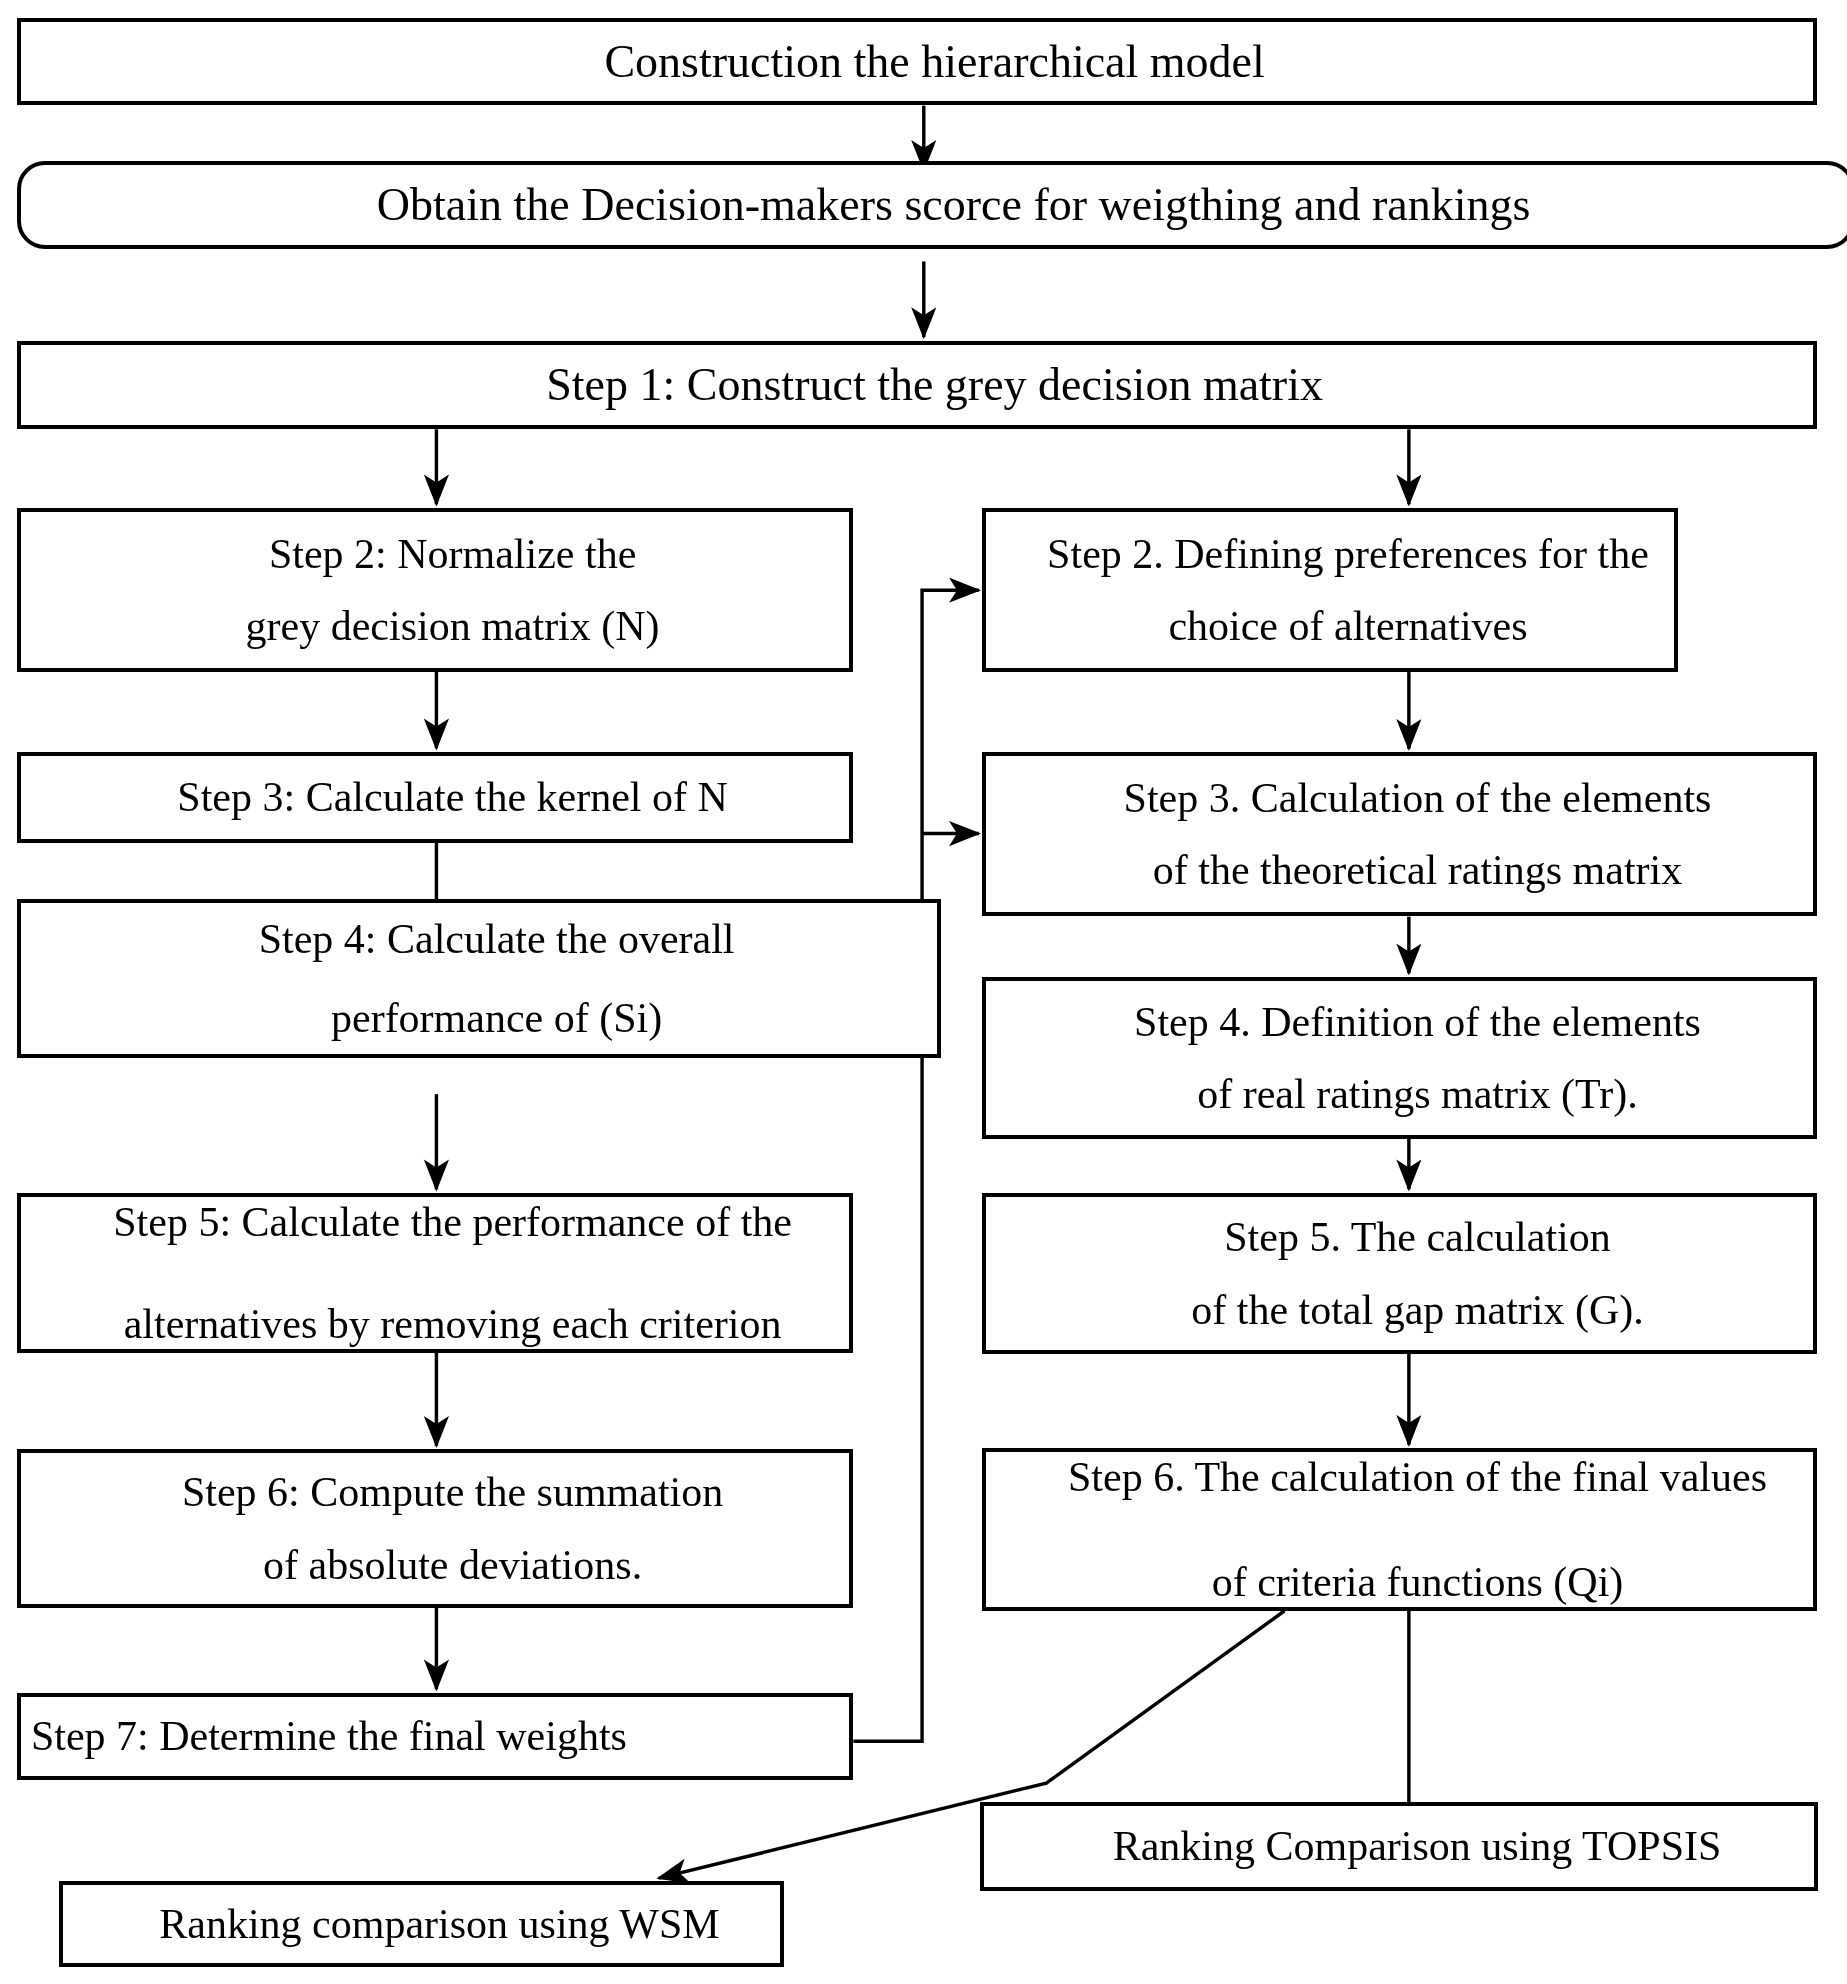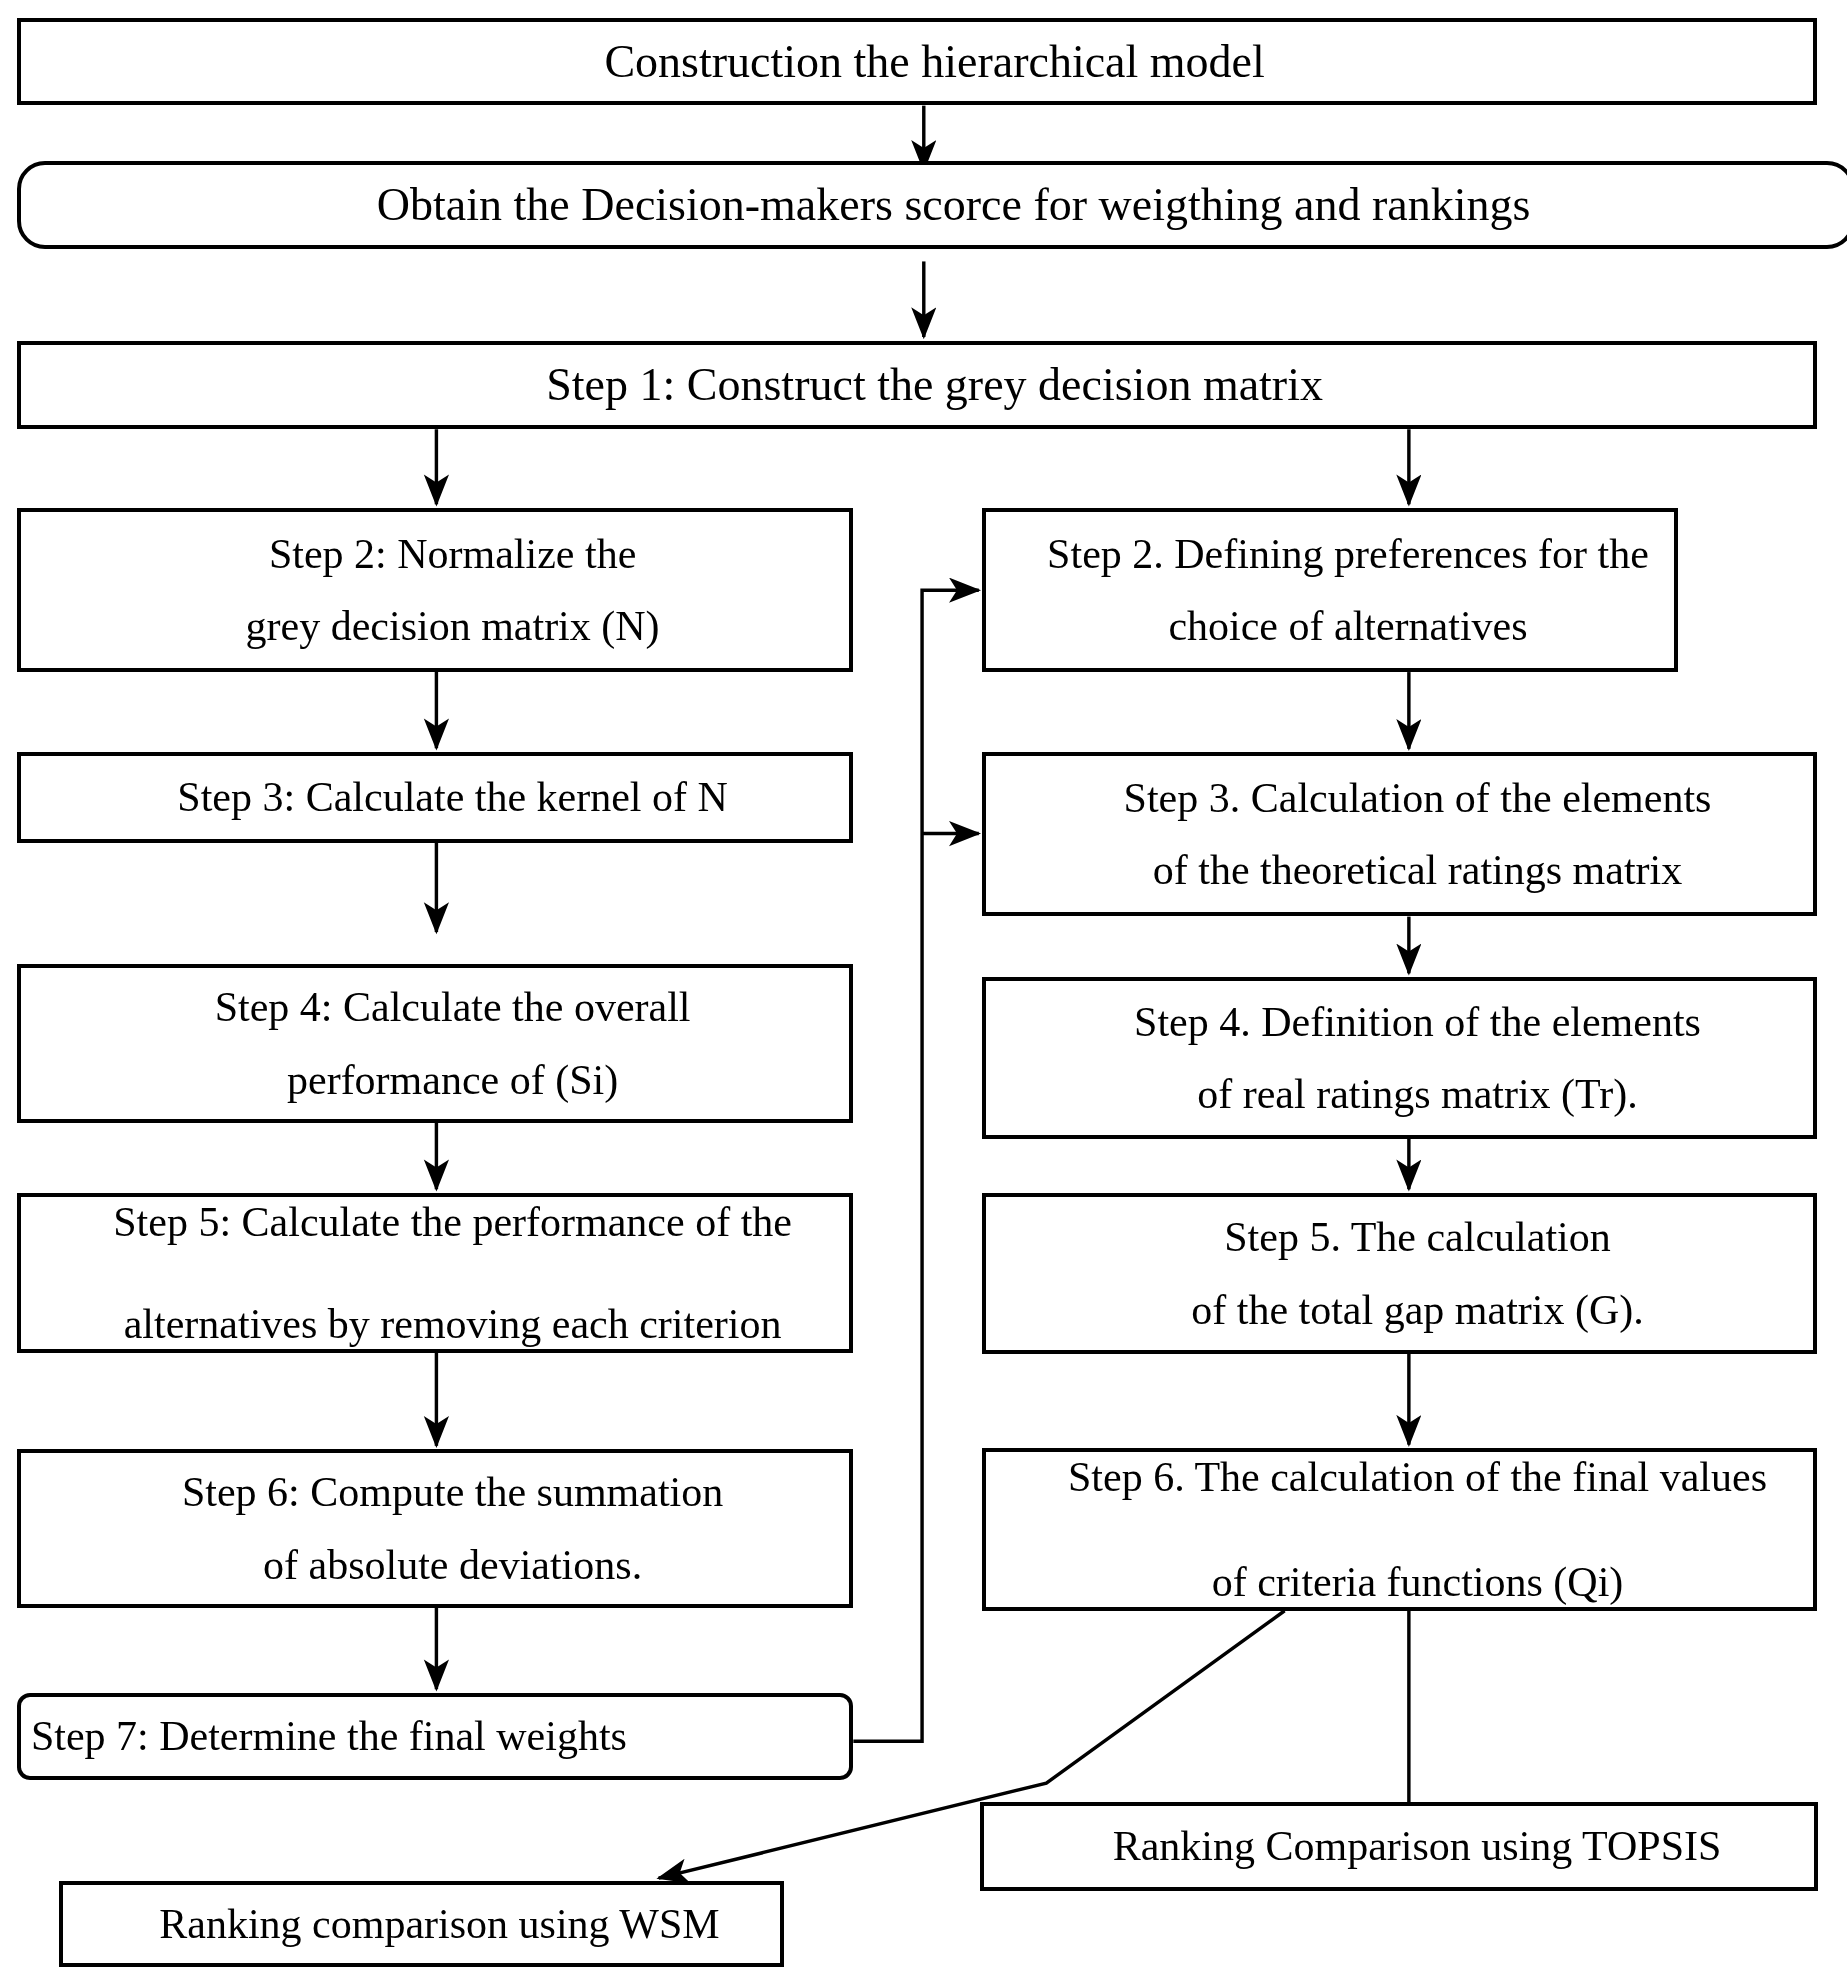--- a/index.html
+++ b/index.html
@@ -51,27 +51,27 @@
   }
 
   
   #b-top1 { left: 16.6px;   top: 18.3px;   width: 1800px; height: 87px; }
   #b-top2 { left: 16.6px;   top: 161px;  width: 1838px; height: 88px; border-radius: 28px; }
   #b-top3 { left: 16.6px;   top: 341px;  width: 1800px; height: 88px; }
   #b-l2   { left: 16.6px;   top: 508px;  width: 836px; height: 164px; }
   #b-r2   { left: 982px; top: 508px;  width: 696px; height: 164px; }
   #b-l3   { left: 16.6px;   top: 752px; width: 836px; height: 91px; }
   #b-r3   { left: 982px; top: 752px; width: 835px; height: 164px; }
-  #b-l4   { left: 16.6px;   top: 964px; width: 836px; height: 159px; }
+  #b-l4   { left: 16.6px;   top: 899px; width: 924px; height: 159px; justify-content: space-between; }
   #b-r4   { left: 982px; top: 977px; width: 835px; height: 162px; }
   #b-l5   { left: 16.6px;   top: 1193px; width: 836px; height: 160px; gap: 29px; }
   #b-r5   { left: 982px; top: 1193px; width: 835px; height: 161px; }
   #b-l6   { left: 16.6px;   top: 1449px; width: 836px; height: 159px; }
   #b-r6   { left: 982px; top: 1448px; width: 835px; height: 163px; gap: 32px; }
-  #b-s7   { left: 16.6px;   top: 1693px; width: 836px; height: 87px; border-radius: 13px; }
+  #b-s7   { left: 16.6px;   top: 1693px; width: 836px; height: 87px; }
   #b-wsm  { left: 59px;  top: 1881px; width: 725px; height: 86px; }
   #b-tps  { left: 980px; top: 1802px; width: 838px; height: 89px; }
 </style>
 </head>
 <body>
 
 <div id="canvas">
 
   <svg id="connector-layer" viewBox="0 0 3225 3465" xmlns="http://www.w3.org/2000/svg">
     <defs>

